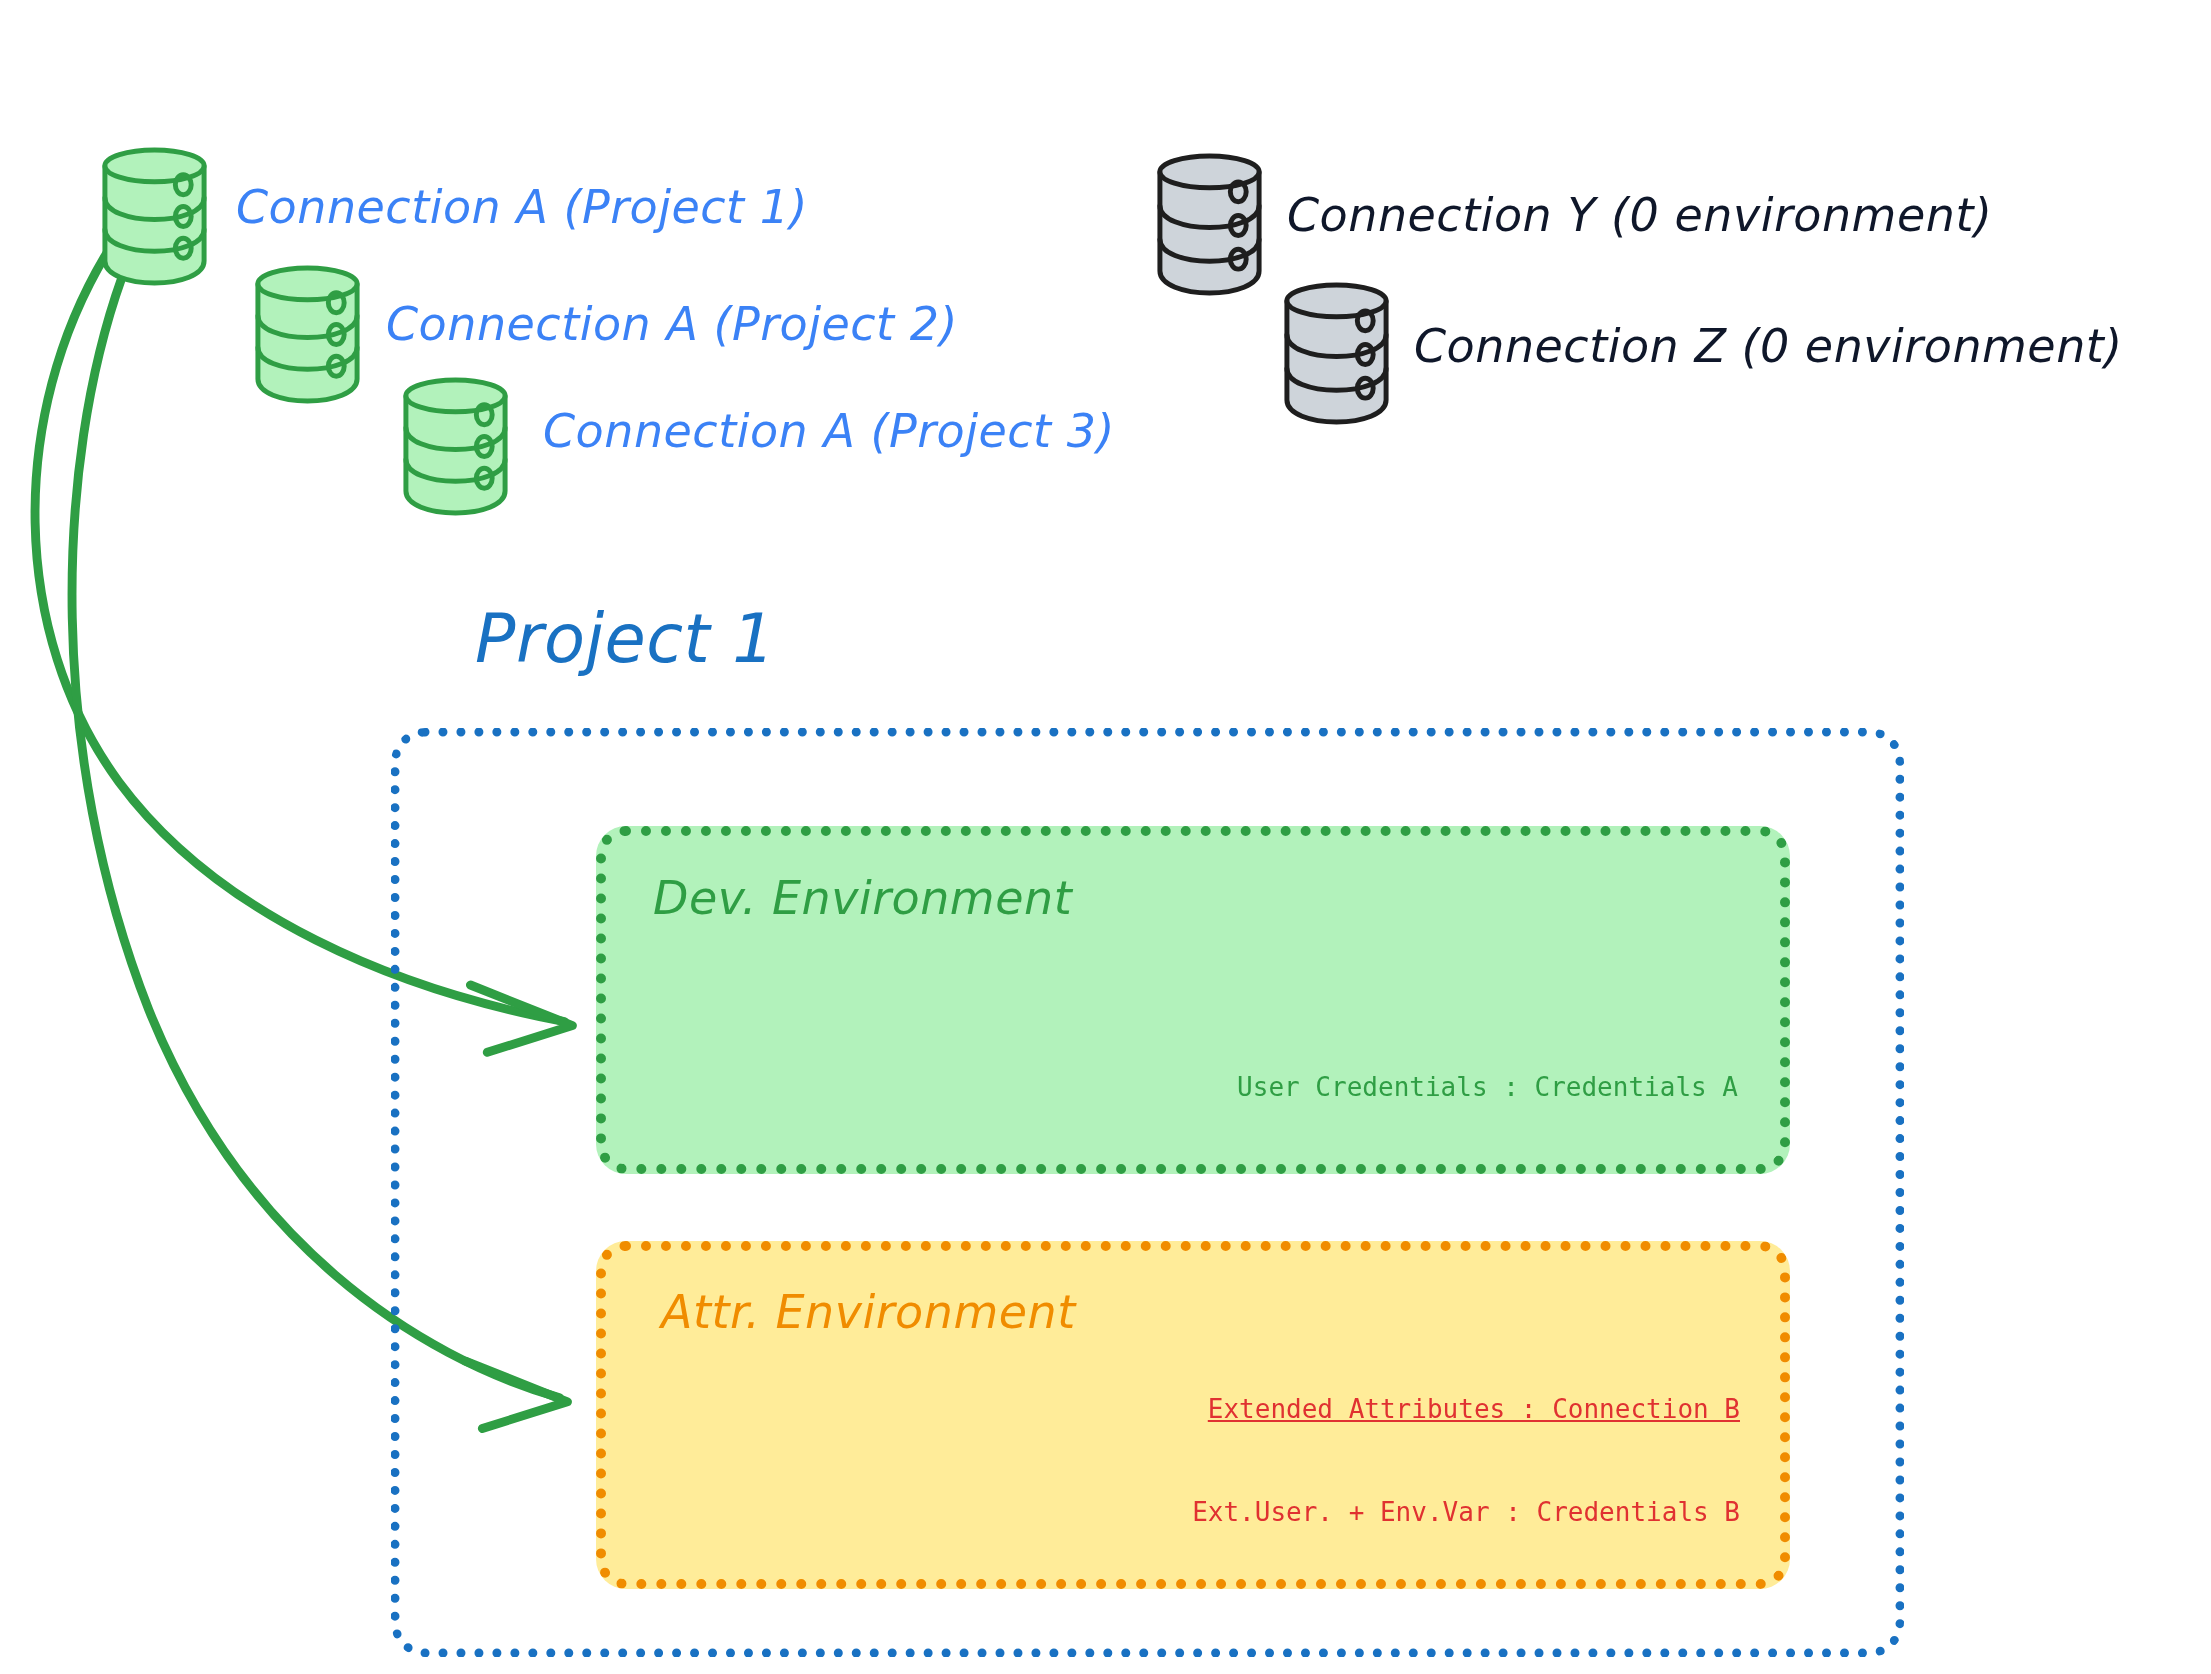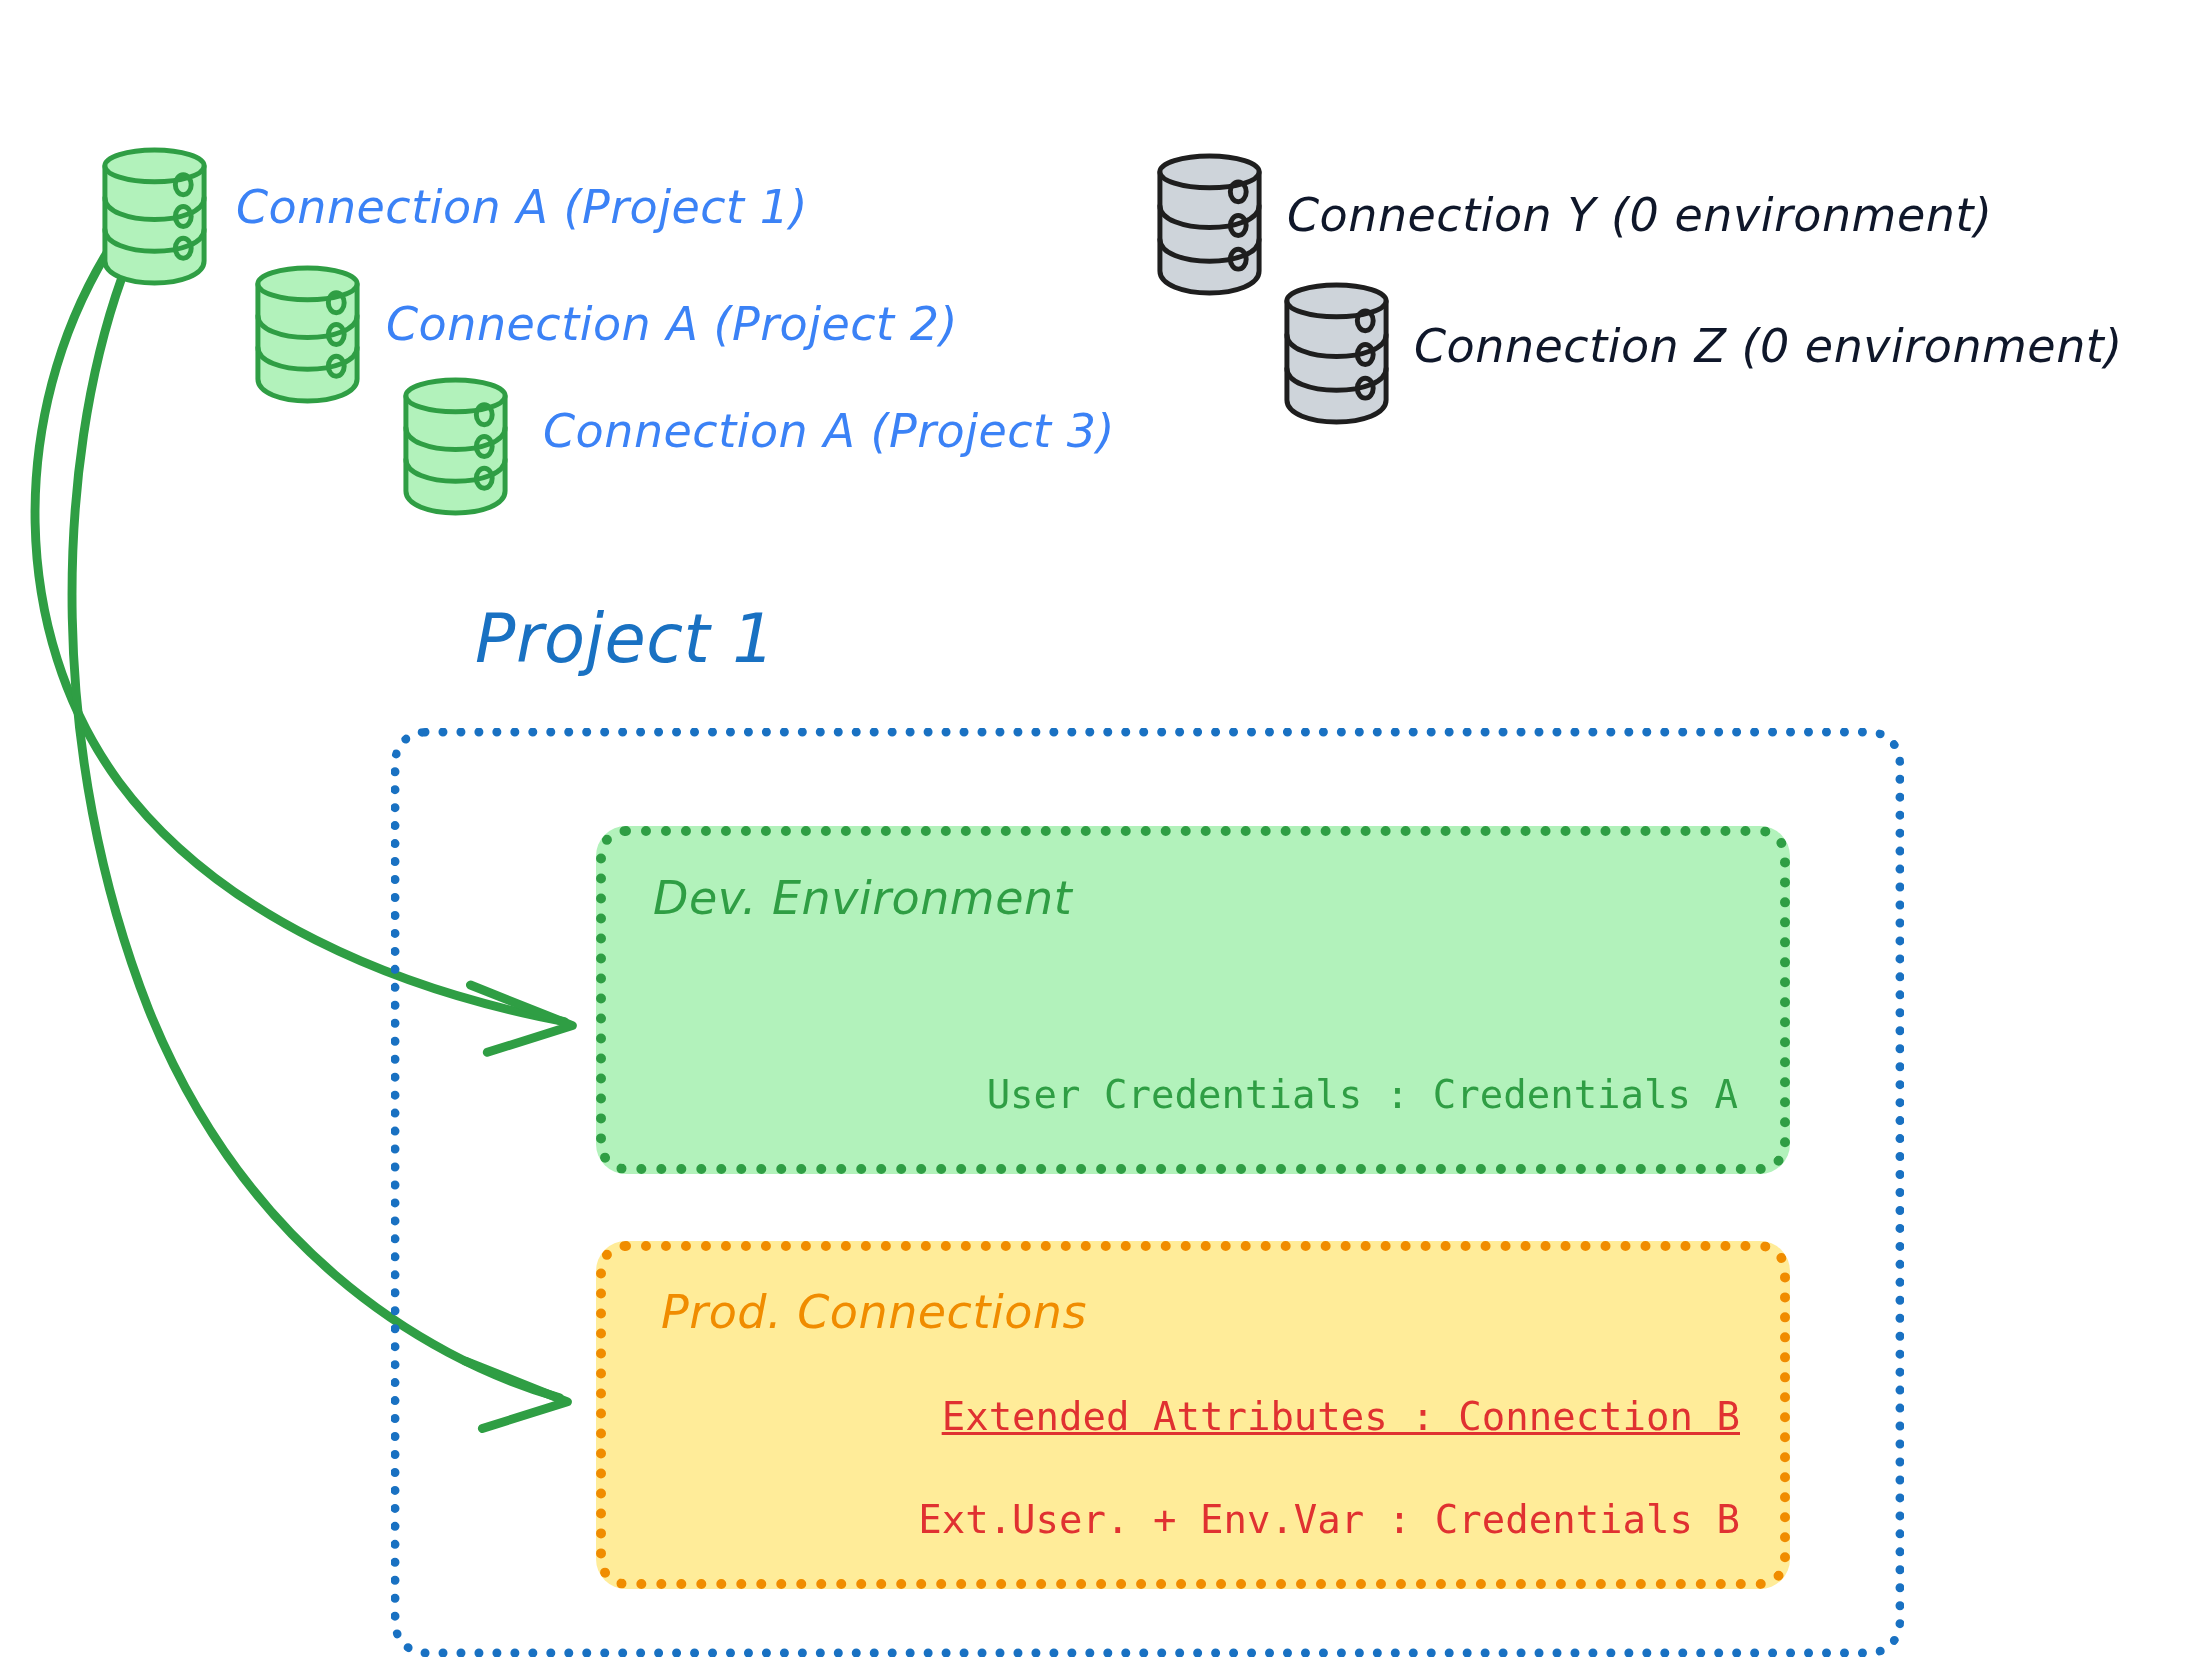--- a/index.html
+++ b/index.html
@@ -52,21 +52,21 @@
   .env-title {
     font-size: 46px;
     font-style: italic;
   }
   .env-title.dev  { color: #2f9e44; }
   .env-title.prod { color: #f08c00; }
 
   .mono-line {
     position: absolute;
     font-family: "DejaVu Sans Mono", monospace;
-    font-size: 39px;
+    font-size: 26px;
     white-space: pre;
     text-align: right;
   }
   .mono-green { color: #2f9e44; }
   .mono-red   { color: #e03131; }
 
   
   .project-box {
     position: absolute;
     left: 391px;
@@ -210,18 +210,18 @@
 
   <div class="hand project-title">Project 1</div>
 
   <div class="project-box"></div>
 
   <div class="env-box dev"></div>
   <div class="hand env-title dev" style="left:653px; top:871px;">Dev. Environment</div>
   <div class="mono-line mono-green" style="left:698px; top:1072px; width:1040px;">User Credentials : Credentials A</div>
 
   <div class="env-box prod"></div>
-  <div class="hand env-title prod" style="left:661px; top:1285px;">Prod. Connections</div>
+  <div class="hand env-title prod" style="left:661px; top:1285px;">Attr. Environment</div>
   <div class="mono-line mono-red" style="left:698px; top:1394px; width:1042px;text-decoration:underline;">Extended Attributes : Connection B</div>
   <div class="mono-line mono-red" style="left:698px; top:1497px; width:1042px;">Ext.User. + Env.Var : Credentials B</div>
 
 </div>
 
 
 </body></html>

